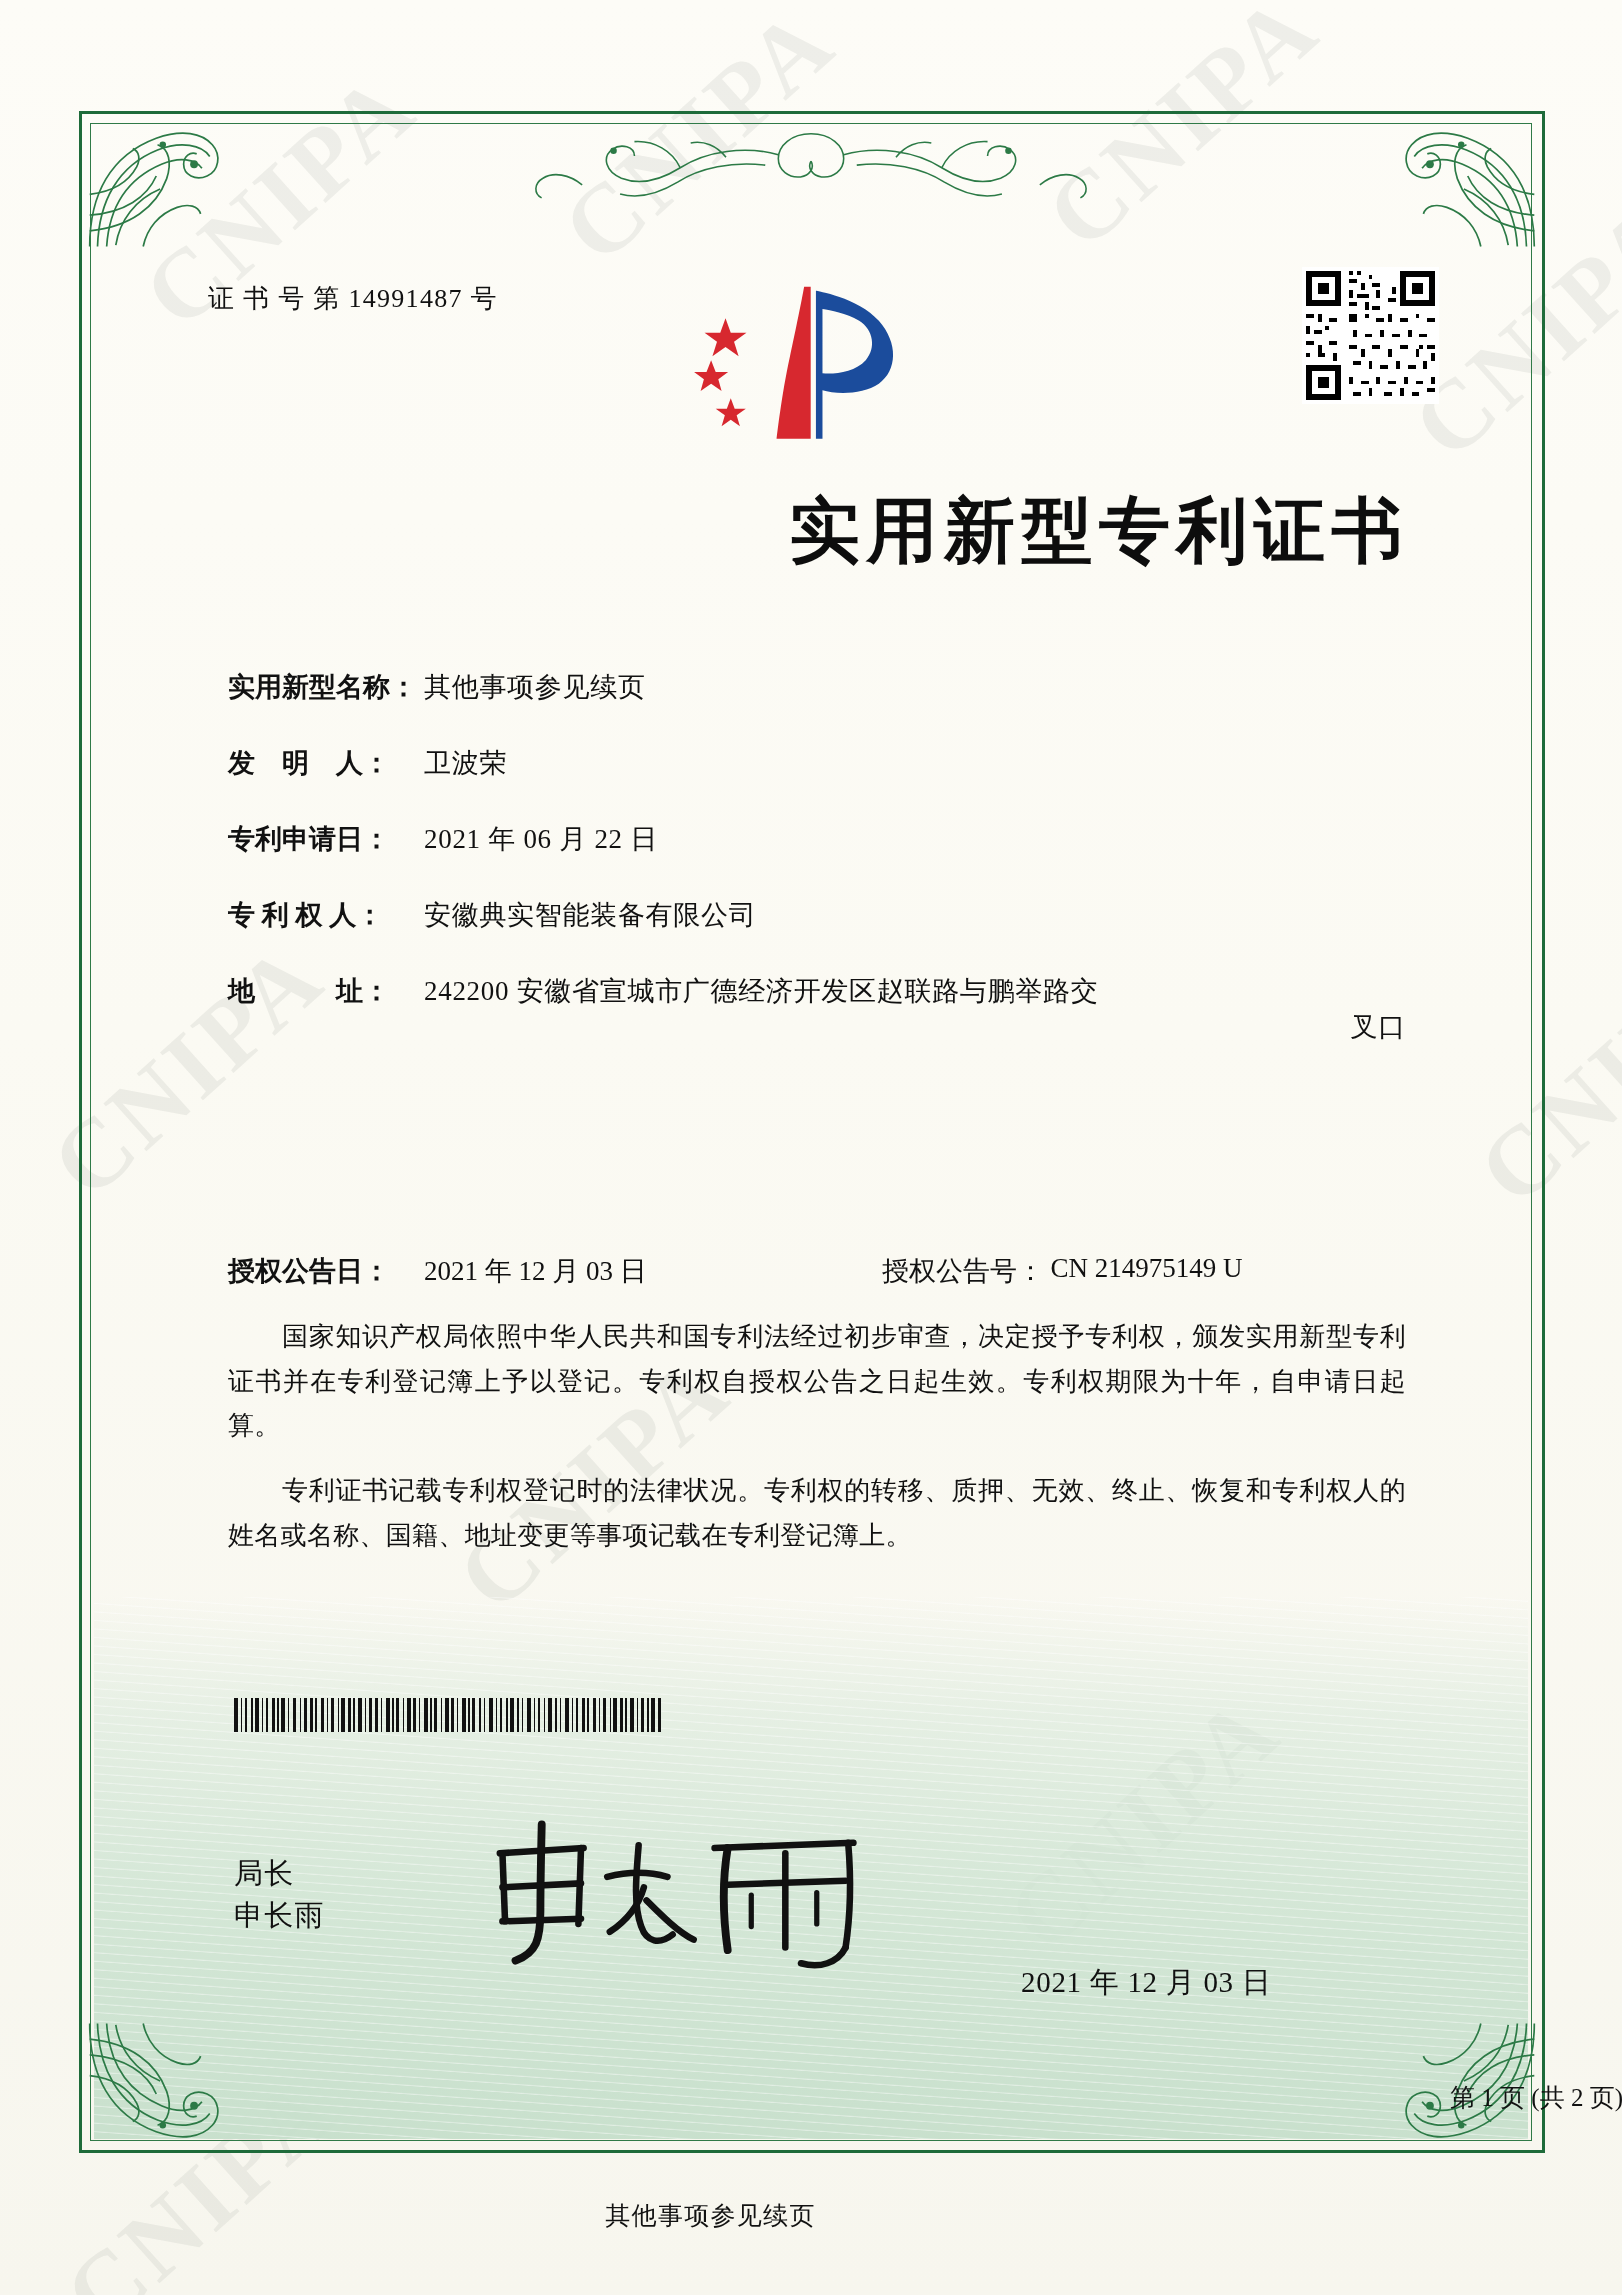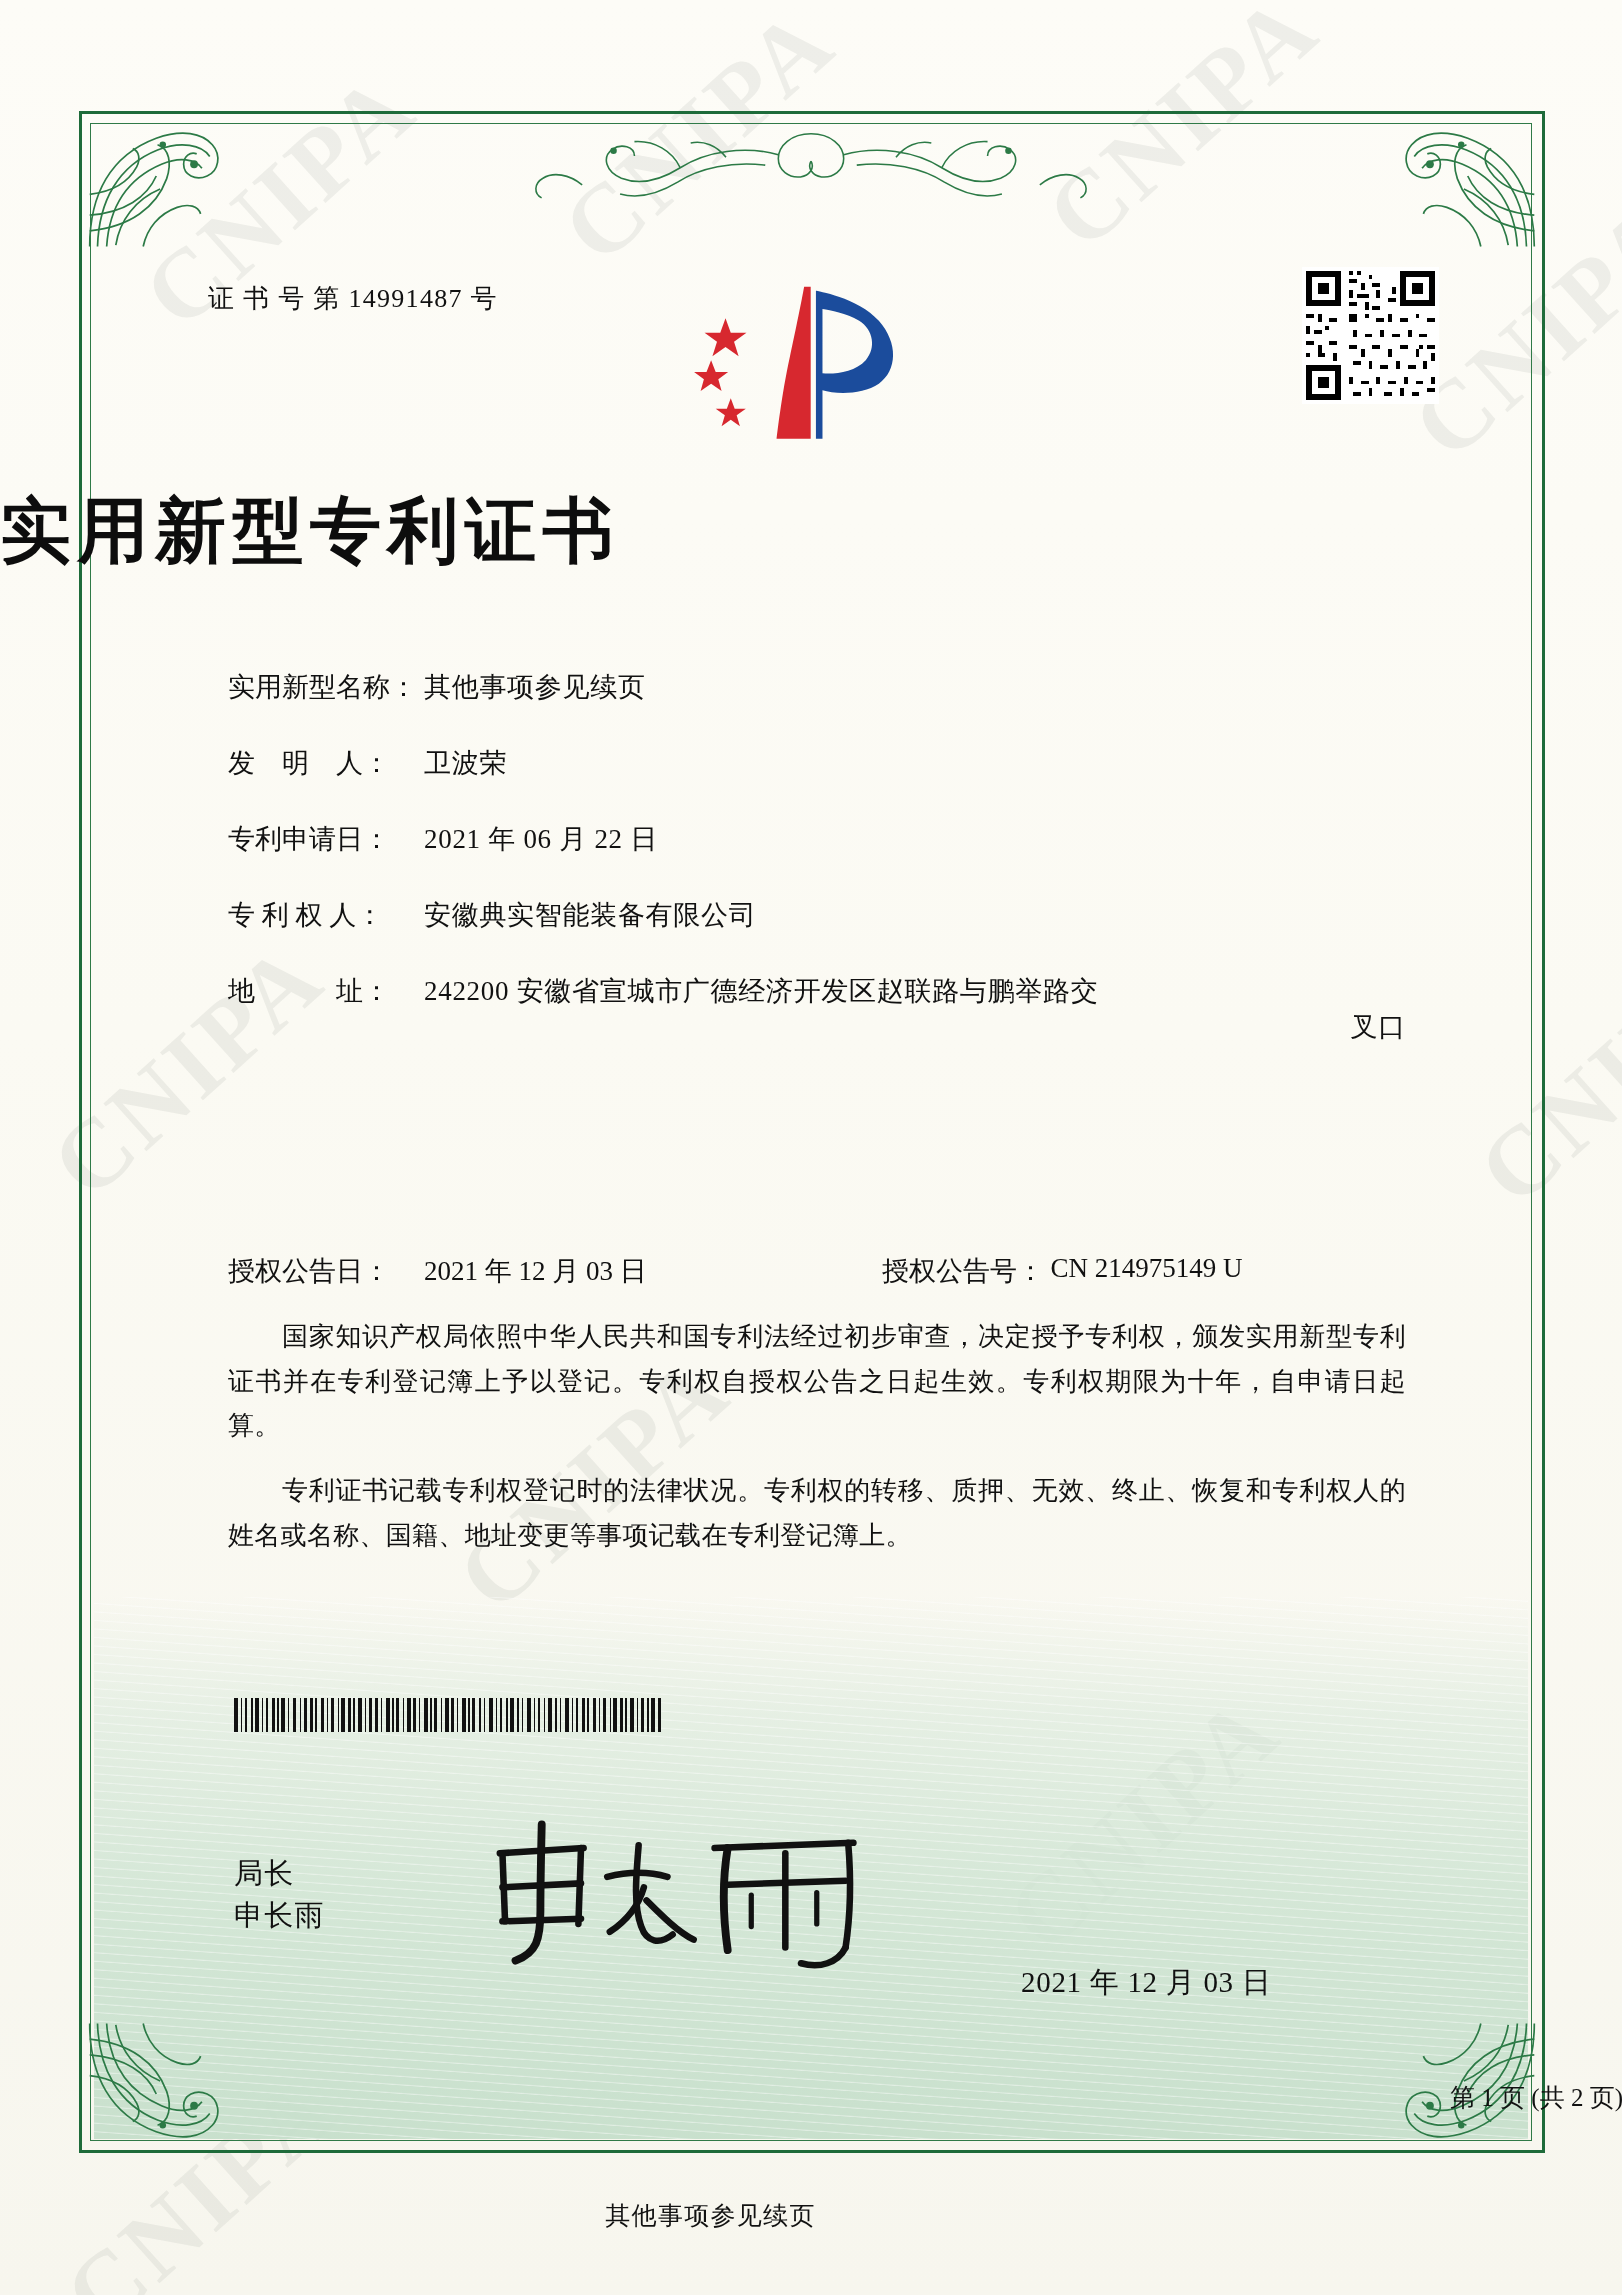--- a/index.html
+++ b/index.html
@@ -136,21 +136,21 @@
     width: 137px;
     height: 137px;
   }
   .qr svg { width:100%; height:100%; display:block; }
 
   .main-title {
     position: absolute;
     left: 0;
     top: 484px;
     width: 1409px;
-    text-align: left;
+    text-align: right;
     font-family: "DejaVu Serif", "Liberation Serif", serif;
     font-size: 71px;
     font-weight: bold;
     letter-spacing: 6.5px;
     color: #0d0d0d;
   }
 
   .fields {
     position: absolute;
     left: 228px;
@@ -163,20 +163,21 @@
   .field-row {
     display: flex;
     align-items: flex-start;
     margin-bottom: 49px;
   }
   .field-label {
     width: 196px;
     flex: 0 0 196px;
     letter-spacing: 0px;
     white-space: nowrap;
+    font-weight: bold;
   }
   .field-value {
     flex: 1;
     letter-spacing: 0.7px;
   }
   .field-value.mono {
     font-family: "DejaVu Sans Mono", "Liberation Mono", monospace;
     font-size: 25px;
     letter-spacing: 0.7px;
   }

